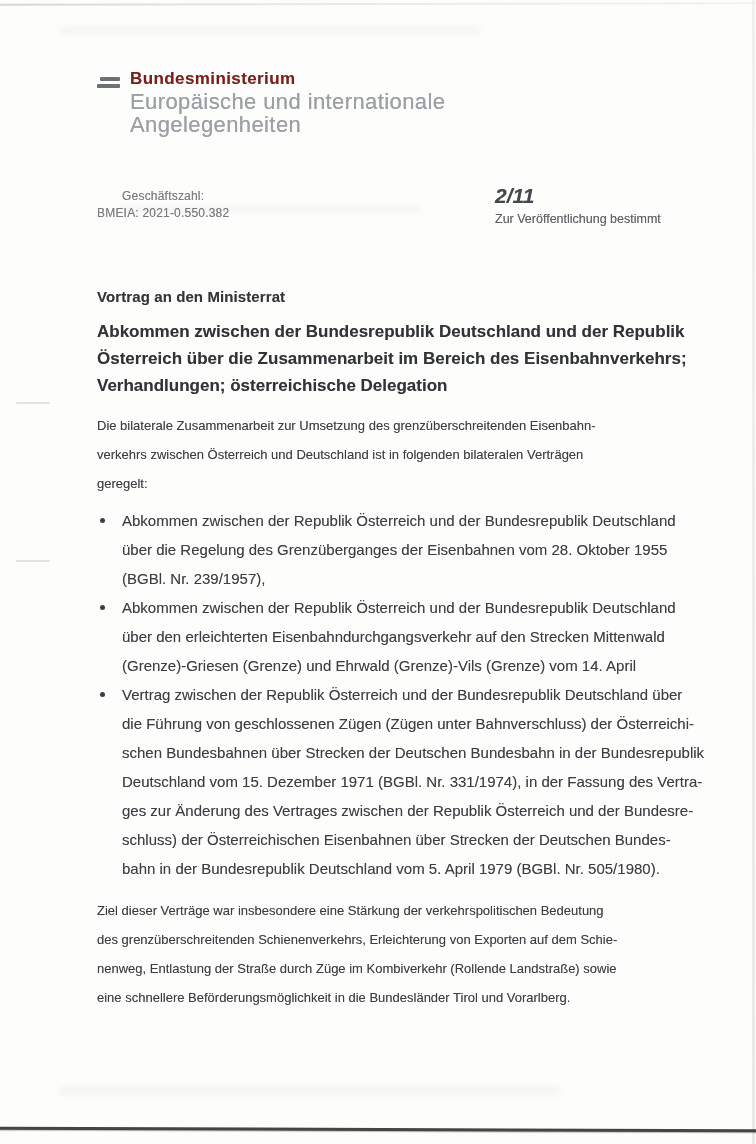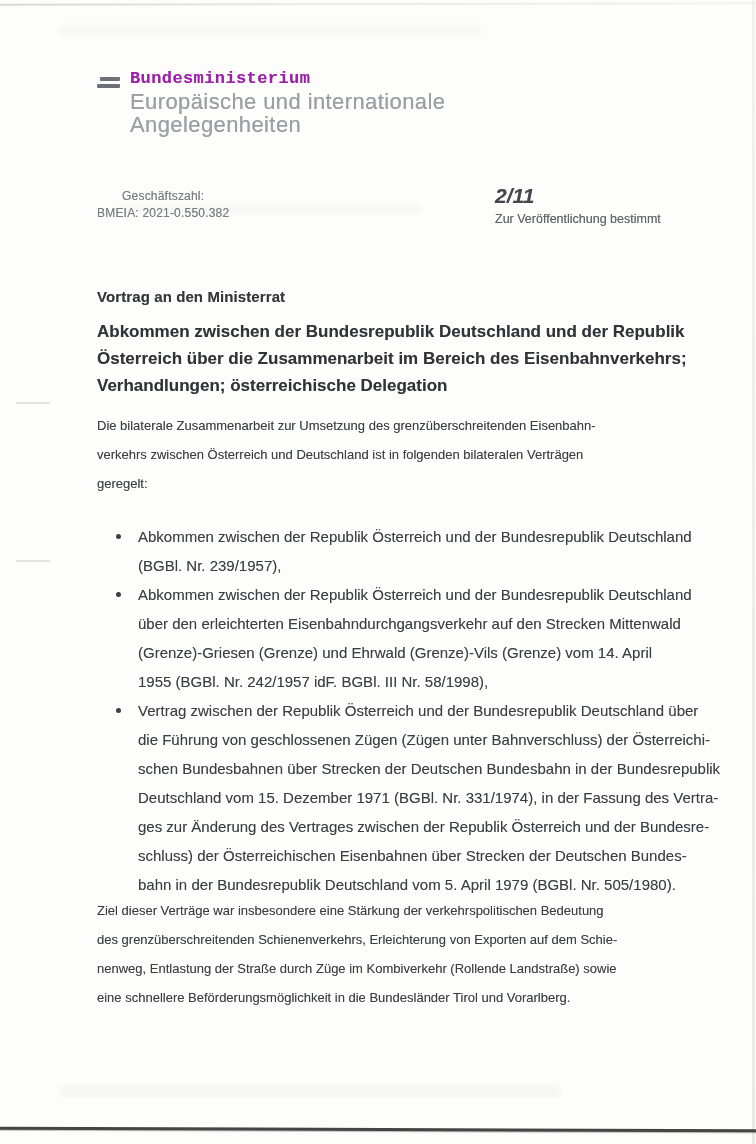--- a/index.html
+++ b/index.html
@@ -56,21 +56,21 @@
   .flag-icon {
     width: 23px; margin-top: 9px; margin-right: 10px;
     display: flex; flex-direction: column; gap: 3px;
   }
   .flag-icon .bar {
     height: 4px; background: #6b7177; border-radius: 1px;
   }
   .flag-icon .bar.top { width: 20px; align-self: flex-end; }
   .ministry-name {
     font-size: 17px; font-weight: bold; letter-spacing: .4px;
-    color: #a21caf; line-height: 22px; font-family: Liberation Mono, monospace;
+    color: #7f1d1d; line-height: 22px;
   }
   .ministry-subtitle {
     font-size: 22px; letter-spacing: .4px;
     color: #9aa0a5; line-height: 23px; margin-left: 33px;
   }
 
   
   .ref-block { position: absolute; left: 97px; top: 188px; text-align: center; }
   .ref-label, .ref-number {
     font-size: 12px; color: #787d81; line-height: 17px; letter-spacing: .2px;
@@ -88,21 +88,21 @@
     position: absolute; left: 97px; top: 318px; width: 556px;
     font-size: 17px; font-weight: bold; color: #303438; line-height: 27px;
   }
   .para { position: absolute; left: 97px; width: 560px; font-size: 13px; line-height: 29px; color: #3b3f43; }
   .para-intro   { top: 411px; }
   .para-closing { top: 896px; }
   .ln { white-space: nowrap; }
 
   .treaty-list {
     position: absolute; left: 97px; top: 506px; width: 560px;
-    margin: 16px; padding: 0; list-style: none;
+    margin: 0; padding: 0; list-style: none;
     font-size: 15px; line-height: 29px; color: #3b3f43;
   }
   .treaty-list li { display: flex; margin: 0; }
   .treaty-list .dot {
     flex: 0 0 25px; position: relative;
   }
   .treaty-list .dot::before {
     content: ""; position: absolute; left: 3px; top: 12px;
     width: 5px; height: 5px; border-radius: 50%; background: #3b3f43;
   }
@@ -159,30 +159,30 @@
       <div class="ln">Die bilaterale Zusammenarbeit zur Umsetzung des grenzüberschreitenden Eisenbahn-</div>
       <div class="ln">verkehrs zwischen Österreich und Deutschland ist in folgenden bilateralen Verträgen</div>
       <div class="ln">geregelt:</div>
     </div>
 
   <ul class="treaty-list">
       <li>
         <span class="dot"></span>
         <div class="li-text">
           <div class="ln">Abkommen zwischen der Republik Österreich und der Bundesrepublik Deutschland</div>
+          <div class="ln">über die Regelung des Grenzüberganges der Eisenbahnen vom 28. Oktober 1955</div>
           <div class="ln">(BGBl. Nr. 239/1957),</div>
         </div>
       </li>
       <li>
         <span class="dot"></span>
         <div class="li-text">
           <div class="ln">Abkommen zwischen der Republik Österreich und der Bundesrepublik Deutschland</div>
           <div class="ln">über den erleichterten Eisenbahndurchgangsverkehr auf den Strecken Mittenwald</div>
           <div class="ln">(Grenze)-Griesen (Grenze) und Ehrwald (Grenze)-Vils (Grenze) vom 14. April</div>
-          <div class="ln">1955 (BGBl. Nr. 242/1957 idF. BGBl. III Nr. 58/1998),</div>
         </div>
       </li>
       <li>
         <span class="dot"></span>
         <div class="li-text">
           <div class="ln">Vertrag zwischen der Republik Österreich und der Bundesrepublik Deutschland über</div>
           <div class="ln">die Führung von geschlossenen Zügen (Zügen unter Bahnverschluss) der Österreichi-</div>
           <div class="ln">schen Bundesbahnen über Strecken der Deutschen Bundesbahn in der Bundesrepublik</div>
           <div class="ln">Deutschland vom 15. Dezember 1971 (BGBl. Nr. 331/1974), in der Fassung des Vertra-</div>
           <div class="ln">ges zur Änderung des Vertrages zwischen der Republik Österreich und der Bundesre-</div>

